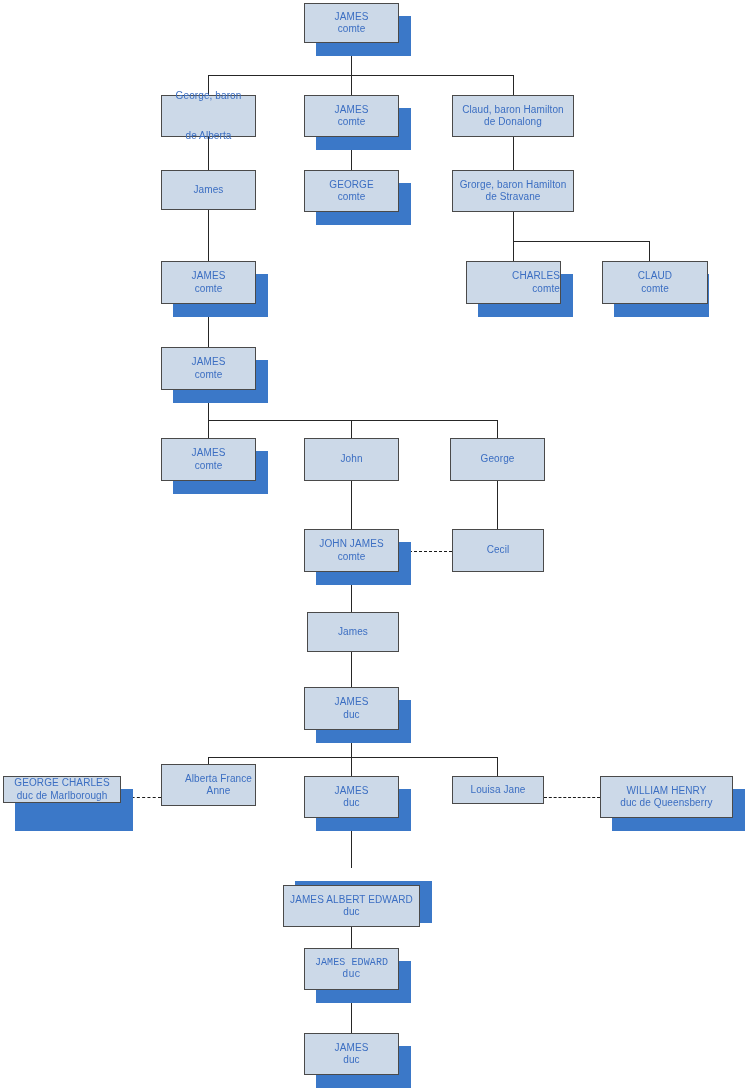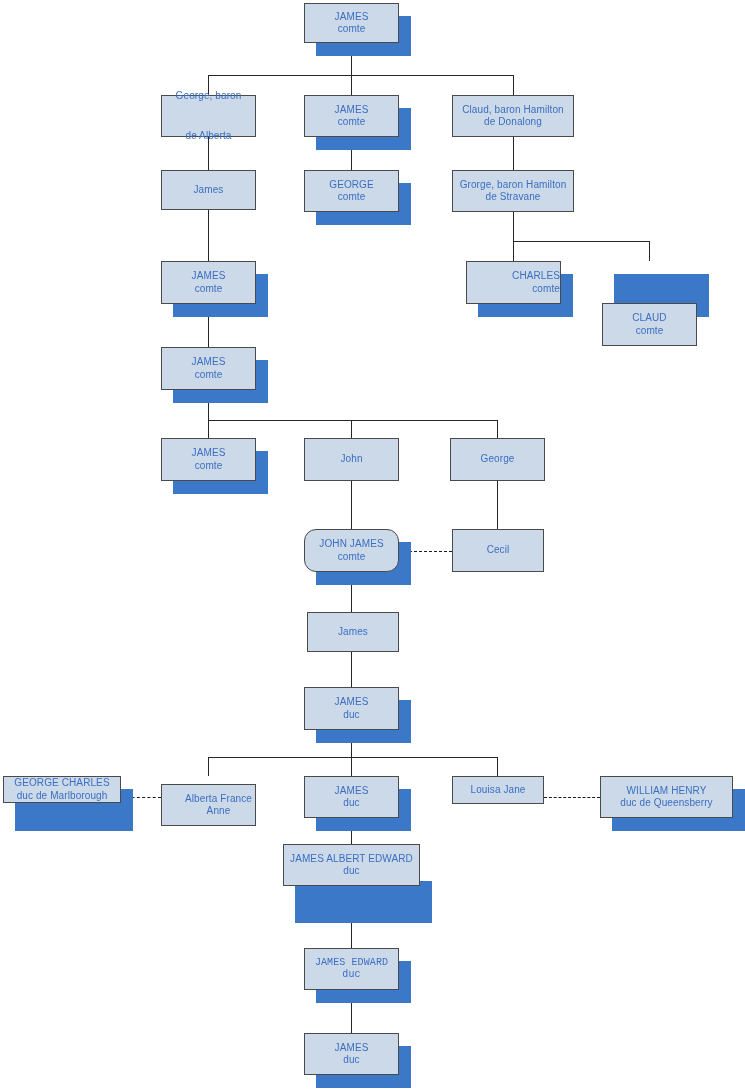--- a/index.html
+++ b/index.html
@@ -150,80 +150,80 @@
       <div class="node" style="left: 161px; top: 261px; width: 95px; height: 43px;">
         <span>JAMES</span>
         <span class="l2">comte</span>
       </div>
       <div class="shadow" style="left: 478px; top: 274px; width: 95px; height: 43px;"></div>
       <div class="node" style="left: 466px; top: 261px; width: 95px; height: 43px; align-items: flex-end;">
         <span>CHARLES</span>
         <span class="l2">comte</span>
       </div>
       <div class="shadow" style="left: 614px; top: 274px; width: 95px; height: 43px;"></div>
-      <div class="node" style="left: 602px; top: 261px; width: 95px; height: 43px; margin-top: 42px;">
+      <div class="node" style="left: 602px; top: 261px; width: 106px; height: 43px;">
         <span>CLAUD</span>
         <span class="l2">comte</span>
       </div>
       <div class="shadow" style="left: 173px; top: 360px; width: 95px; height: 43px;"></div>
       <div class="node" style="left: 161px; top: 347px; width: 95px; height: 43px;">
         <span>JAMES</span>
         <span class="l2">comte</span>
       </div>
       <div class="shadow" style="left: 173px; top: 451px; width: 95px; height: 43px;"></div>
       <div class="node" style="left: 161px; top: 438px; width: 95px; height: 43px;">
         <span>JAMES</span>
         <span class="l2">comte</span>
       </div>
       <div class="node" style="left: 304px; top: 438px; width: 95px; height: 43px;">
         <span>John</span>
       </div>
       <div class="node" style="left: 450px; top: 438px; width: 95px; height: 43px;">
         <span>George</span>
       </div>
       <div class="shadow" style="left: 316px; top: 542px; width: 95px; height: 43px;"></div>
-      <div class="node" style="left: 304px; top: 529px; width: 95px; height: 43px; border-radius: 12px;">
+      <div class="node" style="left: 304px; top: 529px; width: 95px; height: 43px;">
         <span>JOHN JAMES</span>
         <span class="l2">comte</span>
       </div>
       <div class="node" style="left: 452px; top: 529px; width: 92px; height: 43px;">
         <span>Cecil</span>
       </div>
       <div class="node" style="left: 307px; top: 612px; width: 92px; height: 40px;">
         <span>James</span>
       </div>
       <div class="shadow" style="left: 316px; top: 700px; width: 95px; height: 43px;"></div>
       <div class="node" style="left: 304px; top: 687px; width: 95px; height: 43px;">
         <span>JAMES</span>
         <span class="l2">duc</span>
       </div>
       <div class="shadow" style="left: 15px; top: 789px; width: 118px; height: 42px;"></div>
       <div class="node" style="left: 3px; top: 776px; width: 118px; height: 27px;">
         <span>GEORGE CHARLES</span>
         <span class="l2">duc de Marlborough</span>
       </div>
-      <div class="node" style="left: 161px; top: 784px; width: 95px; height: 42px; padding-left: 20px;">
+      <div class="node" style="left: 161px; top: 764px; width: 95px; height: 42px; padding-left: 20px;">
         <span>Alberta France</span>
         <span class="l2">Anne</span>
       </div>
       <div class="shadow" style="left: 316px; top: 789px; width: 95px; height: 42px;"></div>
       <div class="node" style="left: 304px; top: 776px; width: 95px; height: 42px;">
         <span>JAMES</span>
         <span class="l2">duc</span>
       </div>
       <div class="node" style="left: 452px; top: 776px; width: 92px; height: 28px;">
         <span>Louisa Jane</span>
       </div>
       <div class="shadow" style="left: 612px; top: 789px; width: 133px; height: 42px;"></div>
       <div class="node" style="left: 600px; top: 776px; width: 133px; height: 42px;">
         <span>WILLIAM HENRY</span>
         <span class="l2">duc de Queensberry</span>
       </div>
       <div class="shadow" style="left: 295px; top: 881px; width: 137px; height: 42px;"></div>
-      <div class="node" style="left: 283px; top: 844px; width: 137px; height: 42px;">
+      <div class="node" style="left: 283px; top: 885px; width: 137px; height: 42px;">
         <span>JAMES ALBERT EDWARD</span>
         <span class="l2">duc</span>
       </div>
       <div class="shadow" style="left: 316px; top: 961px; width: 95px; height: 42px;"></div>
       <div class="node" style="left: 304px; top: 948px; width: 95px; height: 42px; font-family: Liberation Mono, monospace;">
         <span>JAMES EDWARD</span>
         <span class="l2">duc</span>
       </div>
       <div class="shadow" style="left: 316px; top: 1046px; width: 95px; height: 42px;"></div>
       <div class="node" style="left: 304px; top: 1033px; width: 95px; height: 42px;">

